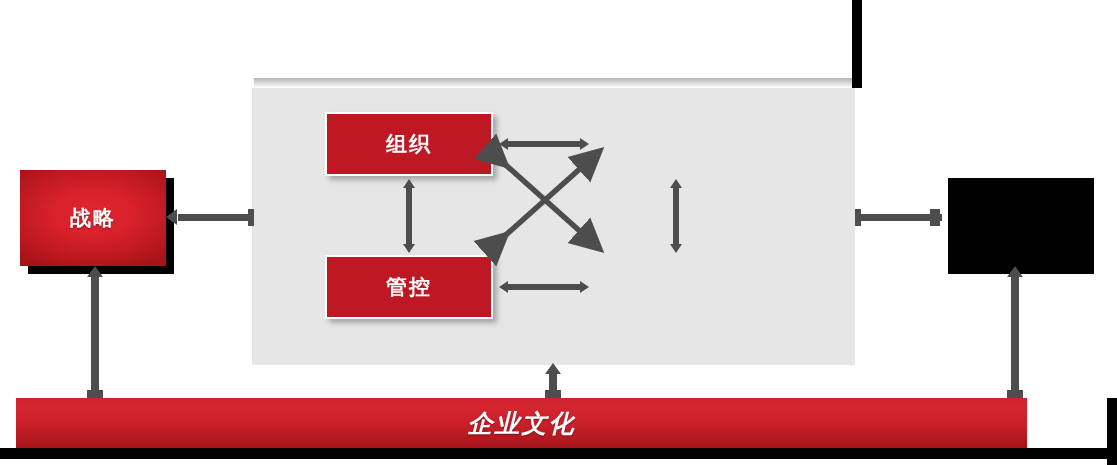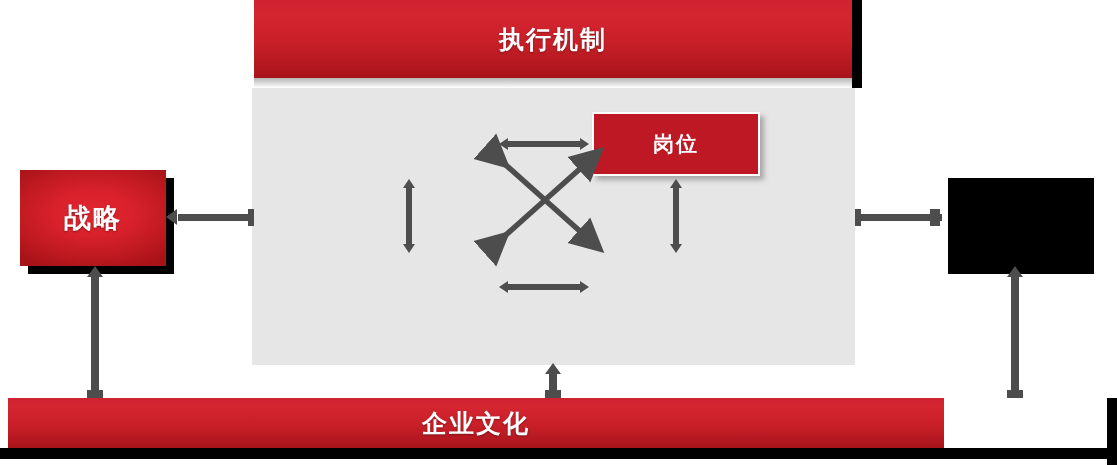--- a/index.html
+++ b/index.html
@@ -72,45 +72,46 @@
     height: 88px;
   }
   #banner-top-soft {
     left: 254px;
     top: 78px;
     width: 598px;
     height: 10px;
   }
 
   #banner-bottom {
-    left: 8px;
+    left: 16px;
     top: 398px;
-    width: 936px;
+    width: 1011px;
     height: 50px;
+    font-style: italic;
   }
   #banner-bottom-shadow-r {
     left: 1107px;
     top: 398px;
     width: 10px;
     height: 67px;
   }
   #banner-bottom-shadow-b {
     left: 0px;
     top: 448px;
     width: 1107px;
     height: 11px;
   }
 
   
   .side-box {
     position: absolute;
     width: 146px;
     height: 96px;
     color: #ffffff;
-    font-size: 27px;
+    font-size: 21px;
     font-weight: bold;
     letter-spacing: 2px;
     display: flex;
     align-items: center;
     justify-content: center;
     background:
       radial-gradient(ellipse 72% 62% at 50% 45%,
         #e22630 0%,
         #d8212b 38%,
         #c21a22 70%,
@@ -207,39 +208,39 @@
 </style>
 </head>
 <body>
 
 <div id="canvas">
 
   <div class="panel"></div>
 
   <div id="banner-top-shadow-r" class="banner-shadow-r"></div>
   <div id="banner-top-soft" class="banner-soft"></div>
-  <div id="banner-top" class="banner">
-    <span>执行机制</span>
-  </div>
 
   <div id="banner-bottom-shadow-r" class="banner-shadow-r"></div>
   <div id="banner-bottom-shadow-b" class="banner-shadow-b"></div>
   <div id="banner-bottom" class="banner">
     <span>企业文化</span>
   </div>
 
   <div id="side-left-shadow" class="side-box-shadow"></div>
   <div id="side-left" class="side-box">
     <span>战略</span>
   </div>
 
   <div id="side-right-shadow" class="side-box-shadow"></div>
 
-  <div id="inner-pos" class="inner-box">
-    <span>岗位</span>
+  <div id="inner-org" class="inner-box">
+    <span>组织</span>
+  </div>
+  <div id="inner-ctrl" class="inner-box">
+    <span>管控</span>
   </div>
 
   <div class="conn" style="left:178px; top:214px; width:74px; height:7px;"></div>
   <div class="arrow arrow-left" style="left:166px; top:209px;"></div>
   <div class="conn" style="left:248px; top:209px; width:6px; height:17px;"></div>
 
   <div class="conn" style="left:858px; top:214px; width:84px; height:7px;"></div>
   <div class="conn" style="left:855px; top:209px; width:6px; height:17px;"></div>
   <div class="conn" style="left:930px; top:209px; width:10px; height:17px;"></div>
 

